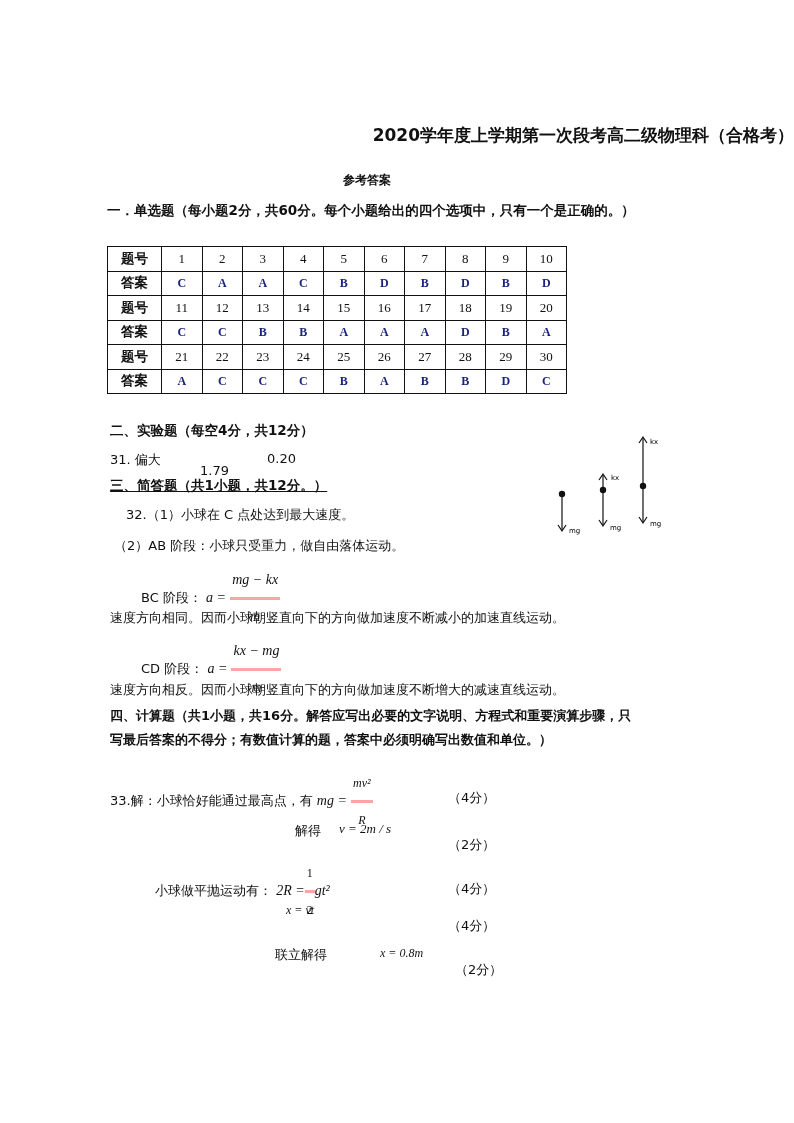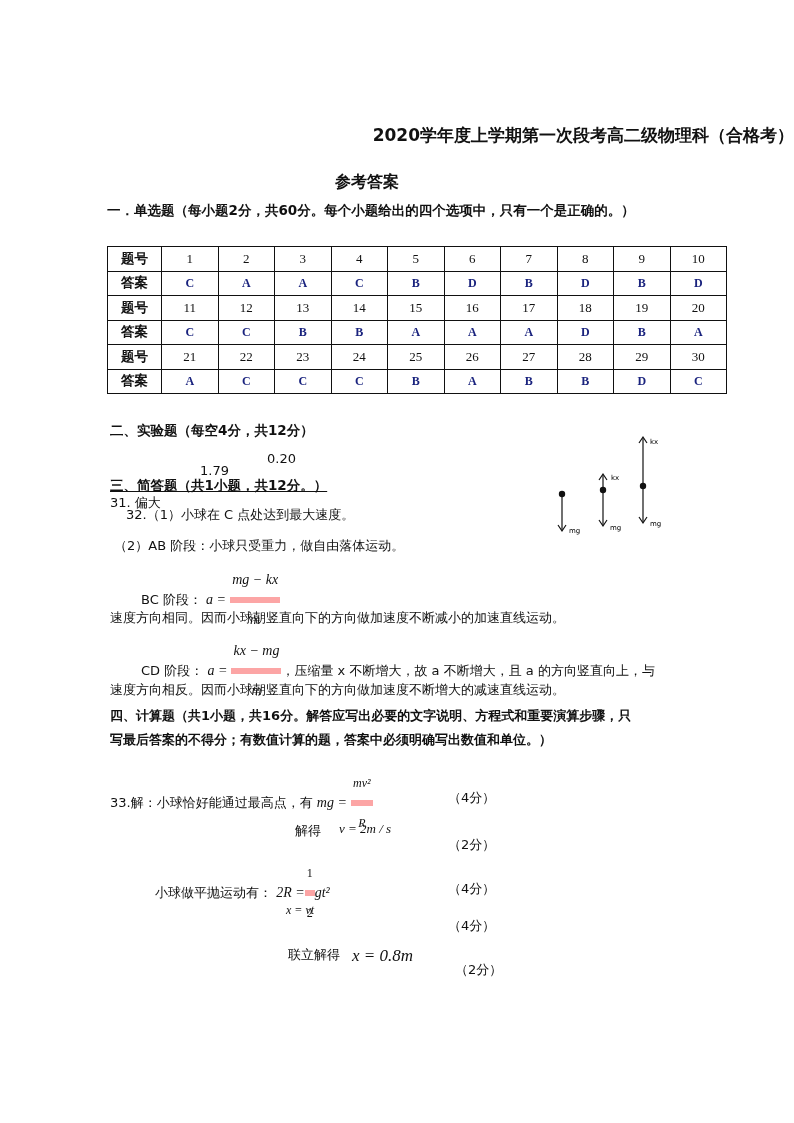--- a/index.html
+++ b/index.html
@@ -1,28 +1,28 @@
 <!DOCTYPE html>
 <html><head>
 <meta charset="utf-8">
 <style>
   html,body{margin:0;padding:0;background:#fff;}
   body{width:794px;height:1123px;position:relative;overflow:hidden;font-family:"DejaVu Sans","Liberation Sans",sans-serif;color:#111;}
   .abs{position:absolute;white-space:nowrap;}
   .title{left:0;width:794px;text-align:right;top:124px;font-size:17px;font-weight:bold;}
-  .subtitle{left:0;width:734px;text-align:center;top:172px;font-size:16px;font-weight:bold;font-family:Liberation Sans, sans-serif;}
+  .subtitle{left:0;width:734px;text-align:center;top:172px;font-size:12px;font-weight:bold;font-family:Liberation Sans, sans-serif;}
   .sec{font-size:13.5px;font-weight:bold;}
   .txt{font-size:13px;}
   .serif{font-family:"Liberation Serif","DejaVu Serif",serif;font-style:italic;font-size:14px;}
-  table.ans{position:absolute;left:107px;top:246px;width:620px;border-collapse:collapse;font-family:"Liberation Serif","DejaVu Serif",serif;}
+  table.ans{position:absolute;left:107px;top:246px;width:460px;border-collapse:collapse;font-family:"Liberation Serif","DejaVu Serif",serif;}
   table.ans td{border:1px solid #111;height:23.5px;text-align:center;font-size:13px;padding:0;}
   table.ans td.hdr{font-family:"DejaVu Sans",sans-serif;font-weight:bold;font-size:13.5px;width:53px;}
   table.ans td.a{color:#1a237e;font-weight:bold;font-size:12px;}
   .frac{display:inline-block;vertical-align:middle;text-align:center;}
-  .frac .n{display:block;border-bottom:6px solid #fca5a5;padding:0 2px;}
+  .frac .n{display:block;border-bottom:3px solid #fca5a5;padding:0 2px;}
   .frac .d{display:block;}
   .score{font-size:13px;}
 </style>
 </head>
 <body>
 
 <div class="abs title">2020学年度上学期第一次段考高二级物理科（合格考）</div>
 <div class="abs subtitle">参考答案</div>
 
 <div class="abs sec" style="left:107px;top:202px;">一．单选题（每小题2分，共60分。每个小题给出的四个选项中，只有一个是正确的。）</div>
@@ -104,21 +104,21 @@
         <td class="a">A</td>
         <td class="a">B</td>
         <td class="a">B</td>
         <td class="a">D</td>
         <td class="a">C</td>
       </tr>
     </tbody>
 </table>
 
 <div class="abs sec" style="left:110px;top:422px;">二、实验题（每空4分，共12分）</div>
-<div class="abs txt" style="left:110px;top:451px;margin-top:43px;">31. 偏大</div>
+<div class="abs txt" style="left:110px;top:451px;">31. 偏大</div>
 <div class="abs txt" style="left:200px;top:451px;margin-top:12px;">1.79</div>
 <div class="abs txt" style="left:267px;top:451px;">0.20</div>
 
 <div class="abs sec" style="left:110px;top:477px;text-decoration:underline;">三、简答题（共1小题，共12分。）</div>
 <div class="abs txt" style="left:126px;top:506px;">32.（1）小球在 C 点处达到最大速度。</div>
 <div class="abs txt" style="left:114px;top:537px;">（2）AB 阶段：小球只受重力，做自由落体运动。</div>
 
 <svg class="abs" style="left:550px;top:430px;" width="130" height="110">
   <g stroke="#111" stroke-width="1.2" fill="none">
     <line x1="12" y1="64" x2="12" y2="100"></line>
@@ -143,21 +143,21 @@
 <div class="abs txt" style="left:141px;top:563px;line-height:34px;">
   <span>BC 阶段：</span>
   <span class="serif">a =</span>
   <span class="frac serif"><span class="n">mg − kx</span><span class="d">m</span></span>
 </div>
 <div class="abs txt" style="left:110px;top:609px;">速度方向相同。因而小球朝竖直向下的方向做加速度不断减小的加速直线运动。</div>
 
 <div class="abs txt" style="left:141px;top:634px;line-height:34px;">
   <span>CD 阶段：</span>
   <span class="serif">a =</span>
-  <span class="frac serif"><span class="n">kx − mg</span><span class="d">m</span></span><span>，压缩量 x 不断增大，故 a 不断增大，且 a 的方向竖直向上，与</span>
+  <span class="frac serif"><span class="n">kx − mg</span><span class="d">m</span></span>
 </div>
 <div class="abs txt" style="left:110px;top:681px;">速度方向相反。因而小球朝竖直向下的方向做加速度不断增大的减速直线运动。</div>
 
 <div class="abs sec" style="left:110px;top:707px;font-size:13px;">四、计算题（共1小题，共16分。解答应写出必要的文字说明、方程式和重要演算步骤，只</div>
 <div class="abs sec" style="left:110px;top:731px;font-size:13px;">写最后答案的不得分；有数值计算的题，答案中必须明确写出数值和单位。）</div>
 
 <div class="abs txt" style="left:110px;top:766px;line-height:34px;">
   <span>33.解：小球恰好能通过最高点，有</span>
   <span class="serif" style="">mg =</span>
   <span class="frac serif" style="font-size:12px;"><span class="n">mv²</span><span class="d">R</span></span>
@@ -170,15 +170,15 @@
 
 <div class="abs txt" style="left:155px;top:856px;line-height:34px;">
   <span>小球做平抛运动有：</span>
   <span class="serif">2R =</span><span class="frac serif" style="font-size:12px;font-style:normal;"><span class="n">1</span><span class="d">2</span></span><span class="serif">gt²</span>
 </div>
 <div class="abs score" style="left:448px;top:880px;">（4分）</div>
 
 <div class="abs serif" style="left:286px;top:903px;font-size:12px;">x = vt</div>
 <div class="abs score" style="left:448px;top:917px;">（4分）</div>
 
-<div class="abs txt" style="left:288px;top:946px;">联立解得</div>
-<div class="abs serif" style="left:352px;top:946px;font-size:17px;text-align:center;">x = 0.8m</div>
+<div class="abs txt" style="left:275px;top:946px;">联立解得</div>
+<div class="abs serif" style="left:380px;top:946px;font-size:12px;text-align:center;">x = 0.8m</div>
 <div class="abs score" style="left:455px;top:961px;">（2分）</div>
 
 </body></html>

